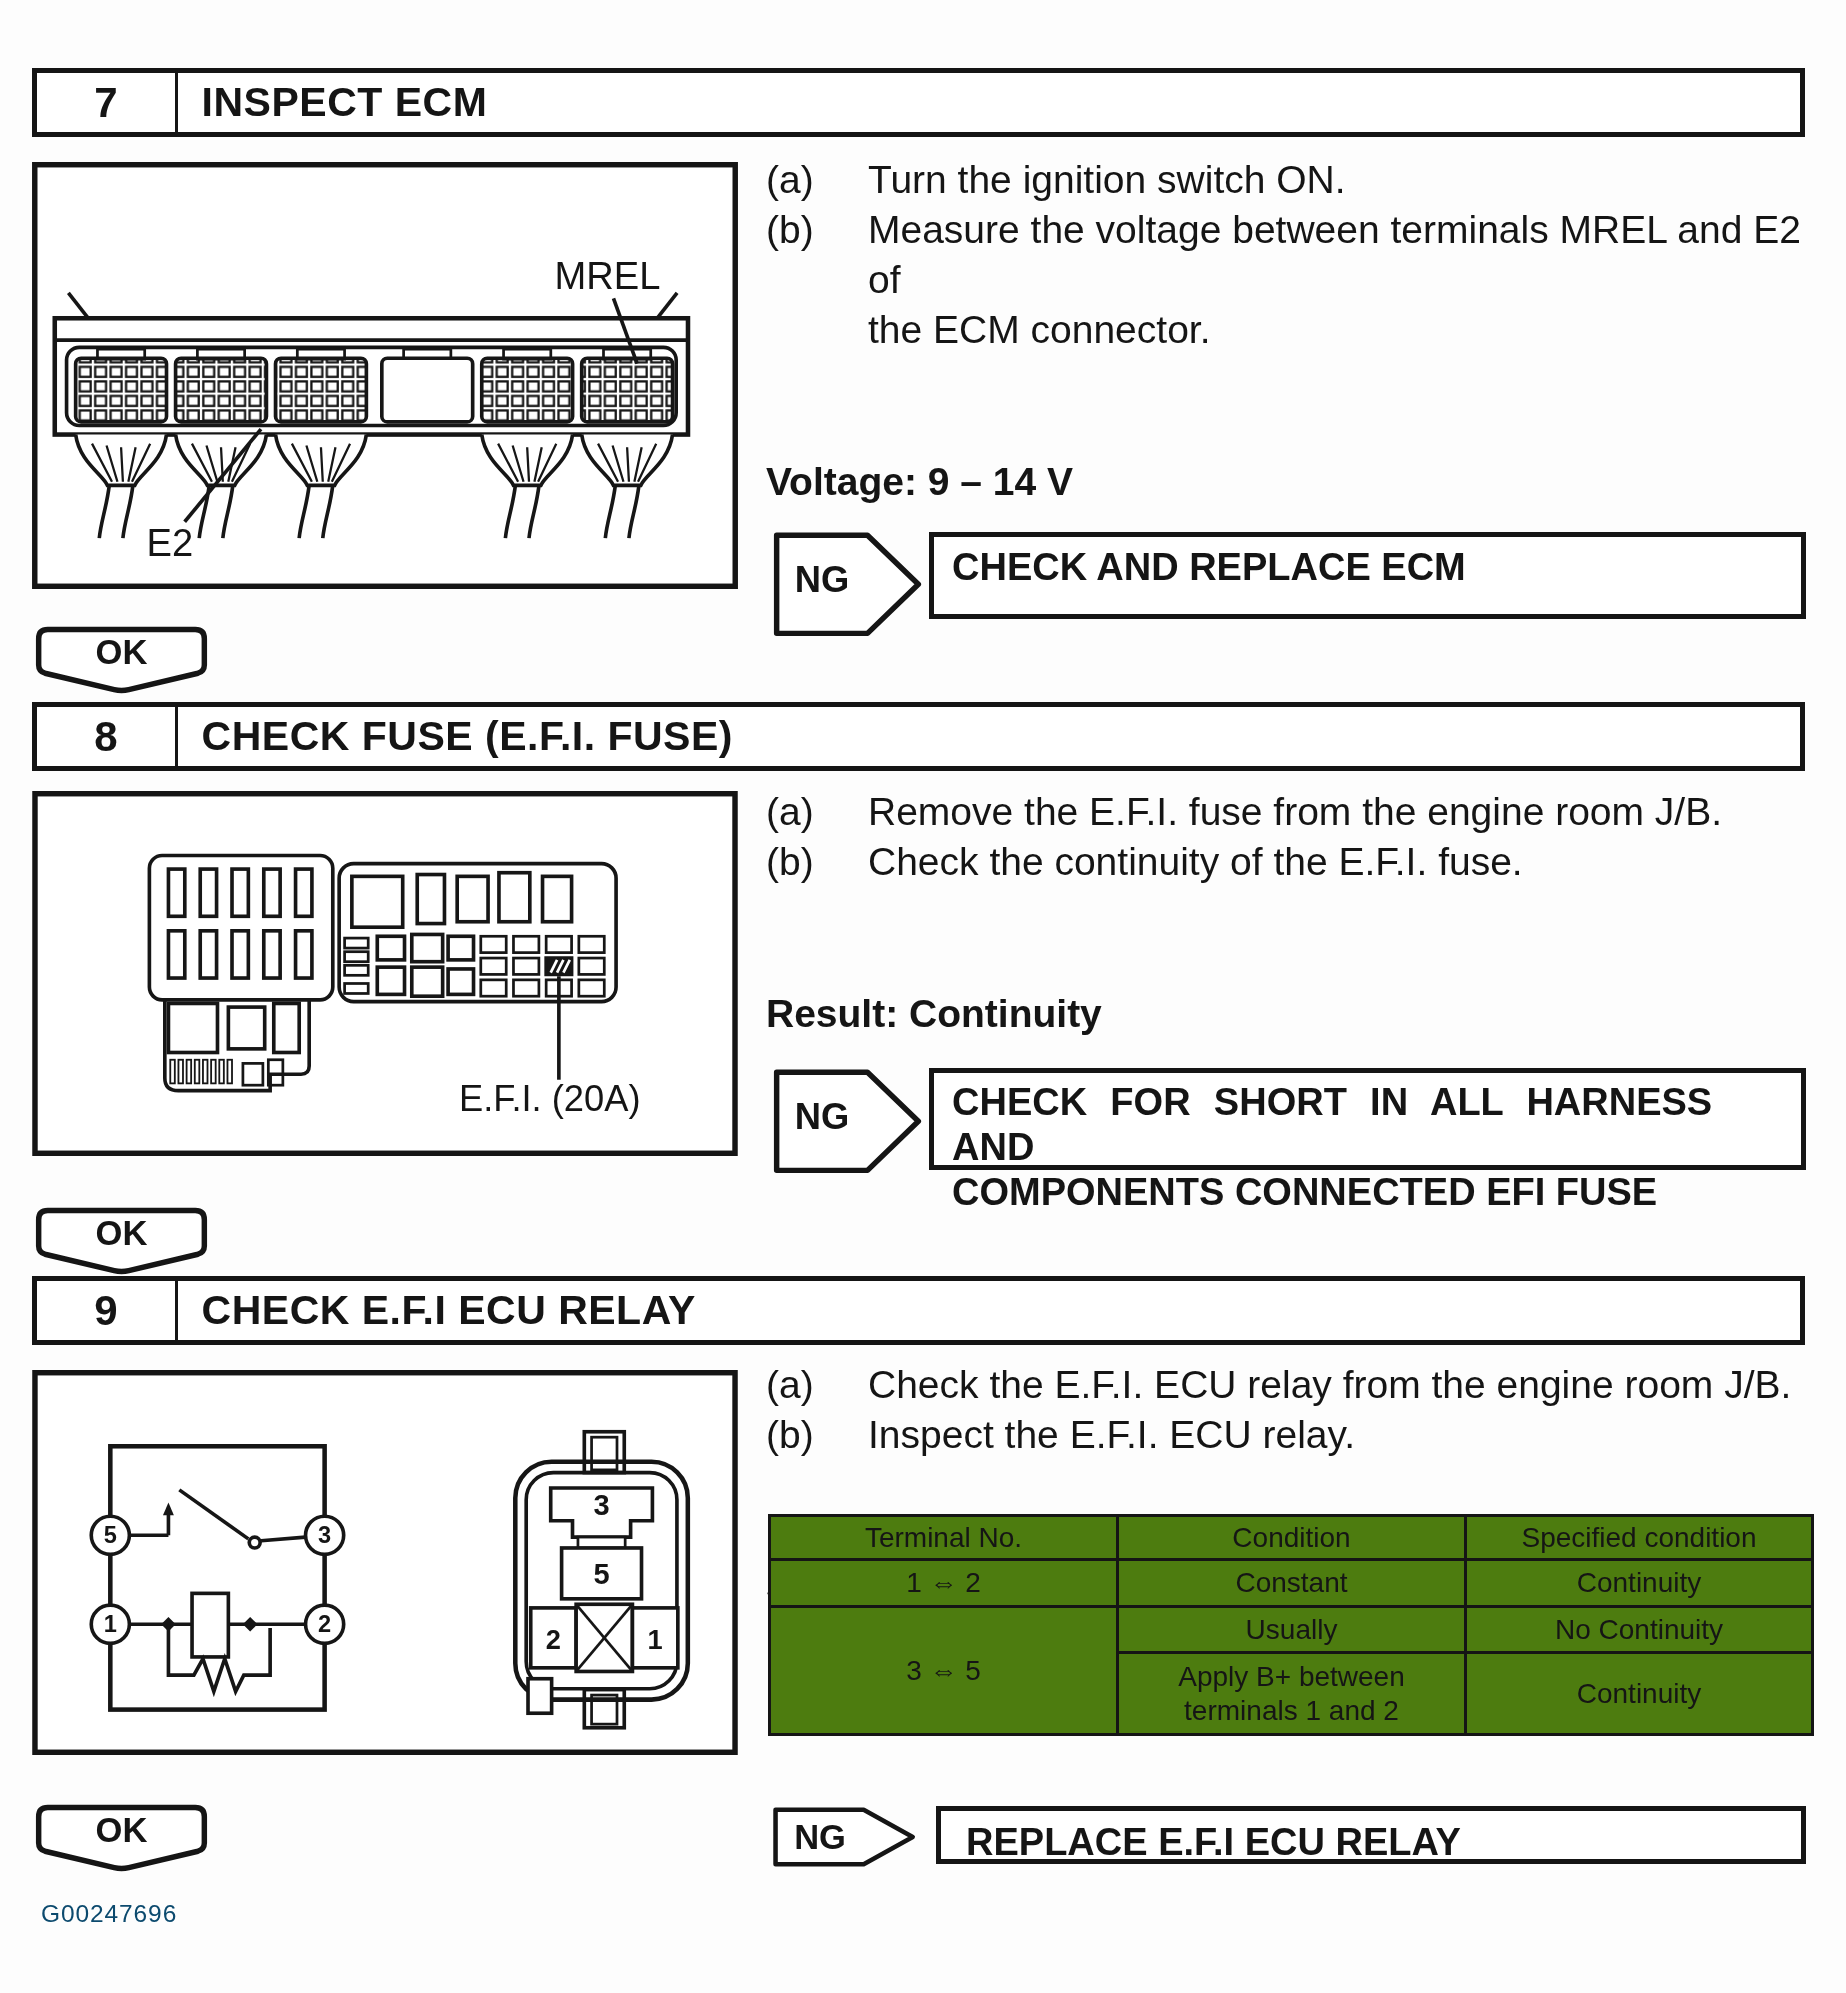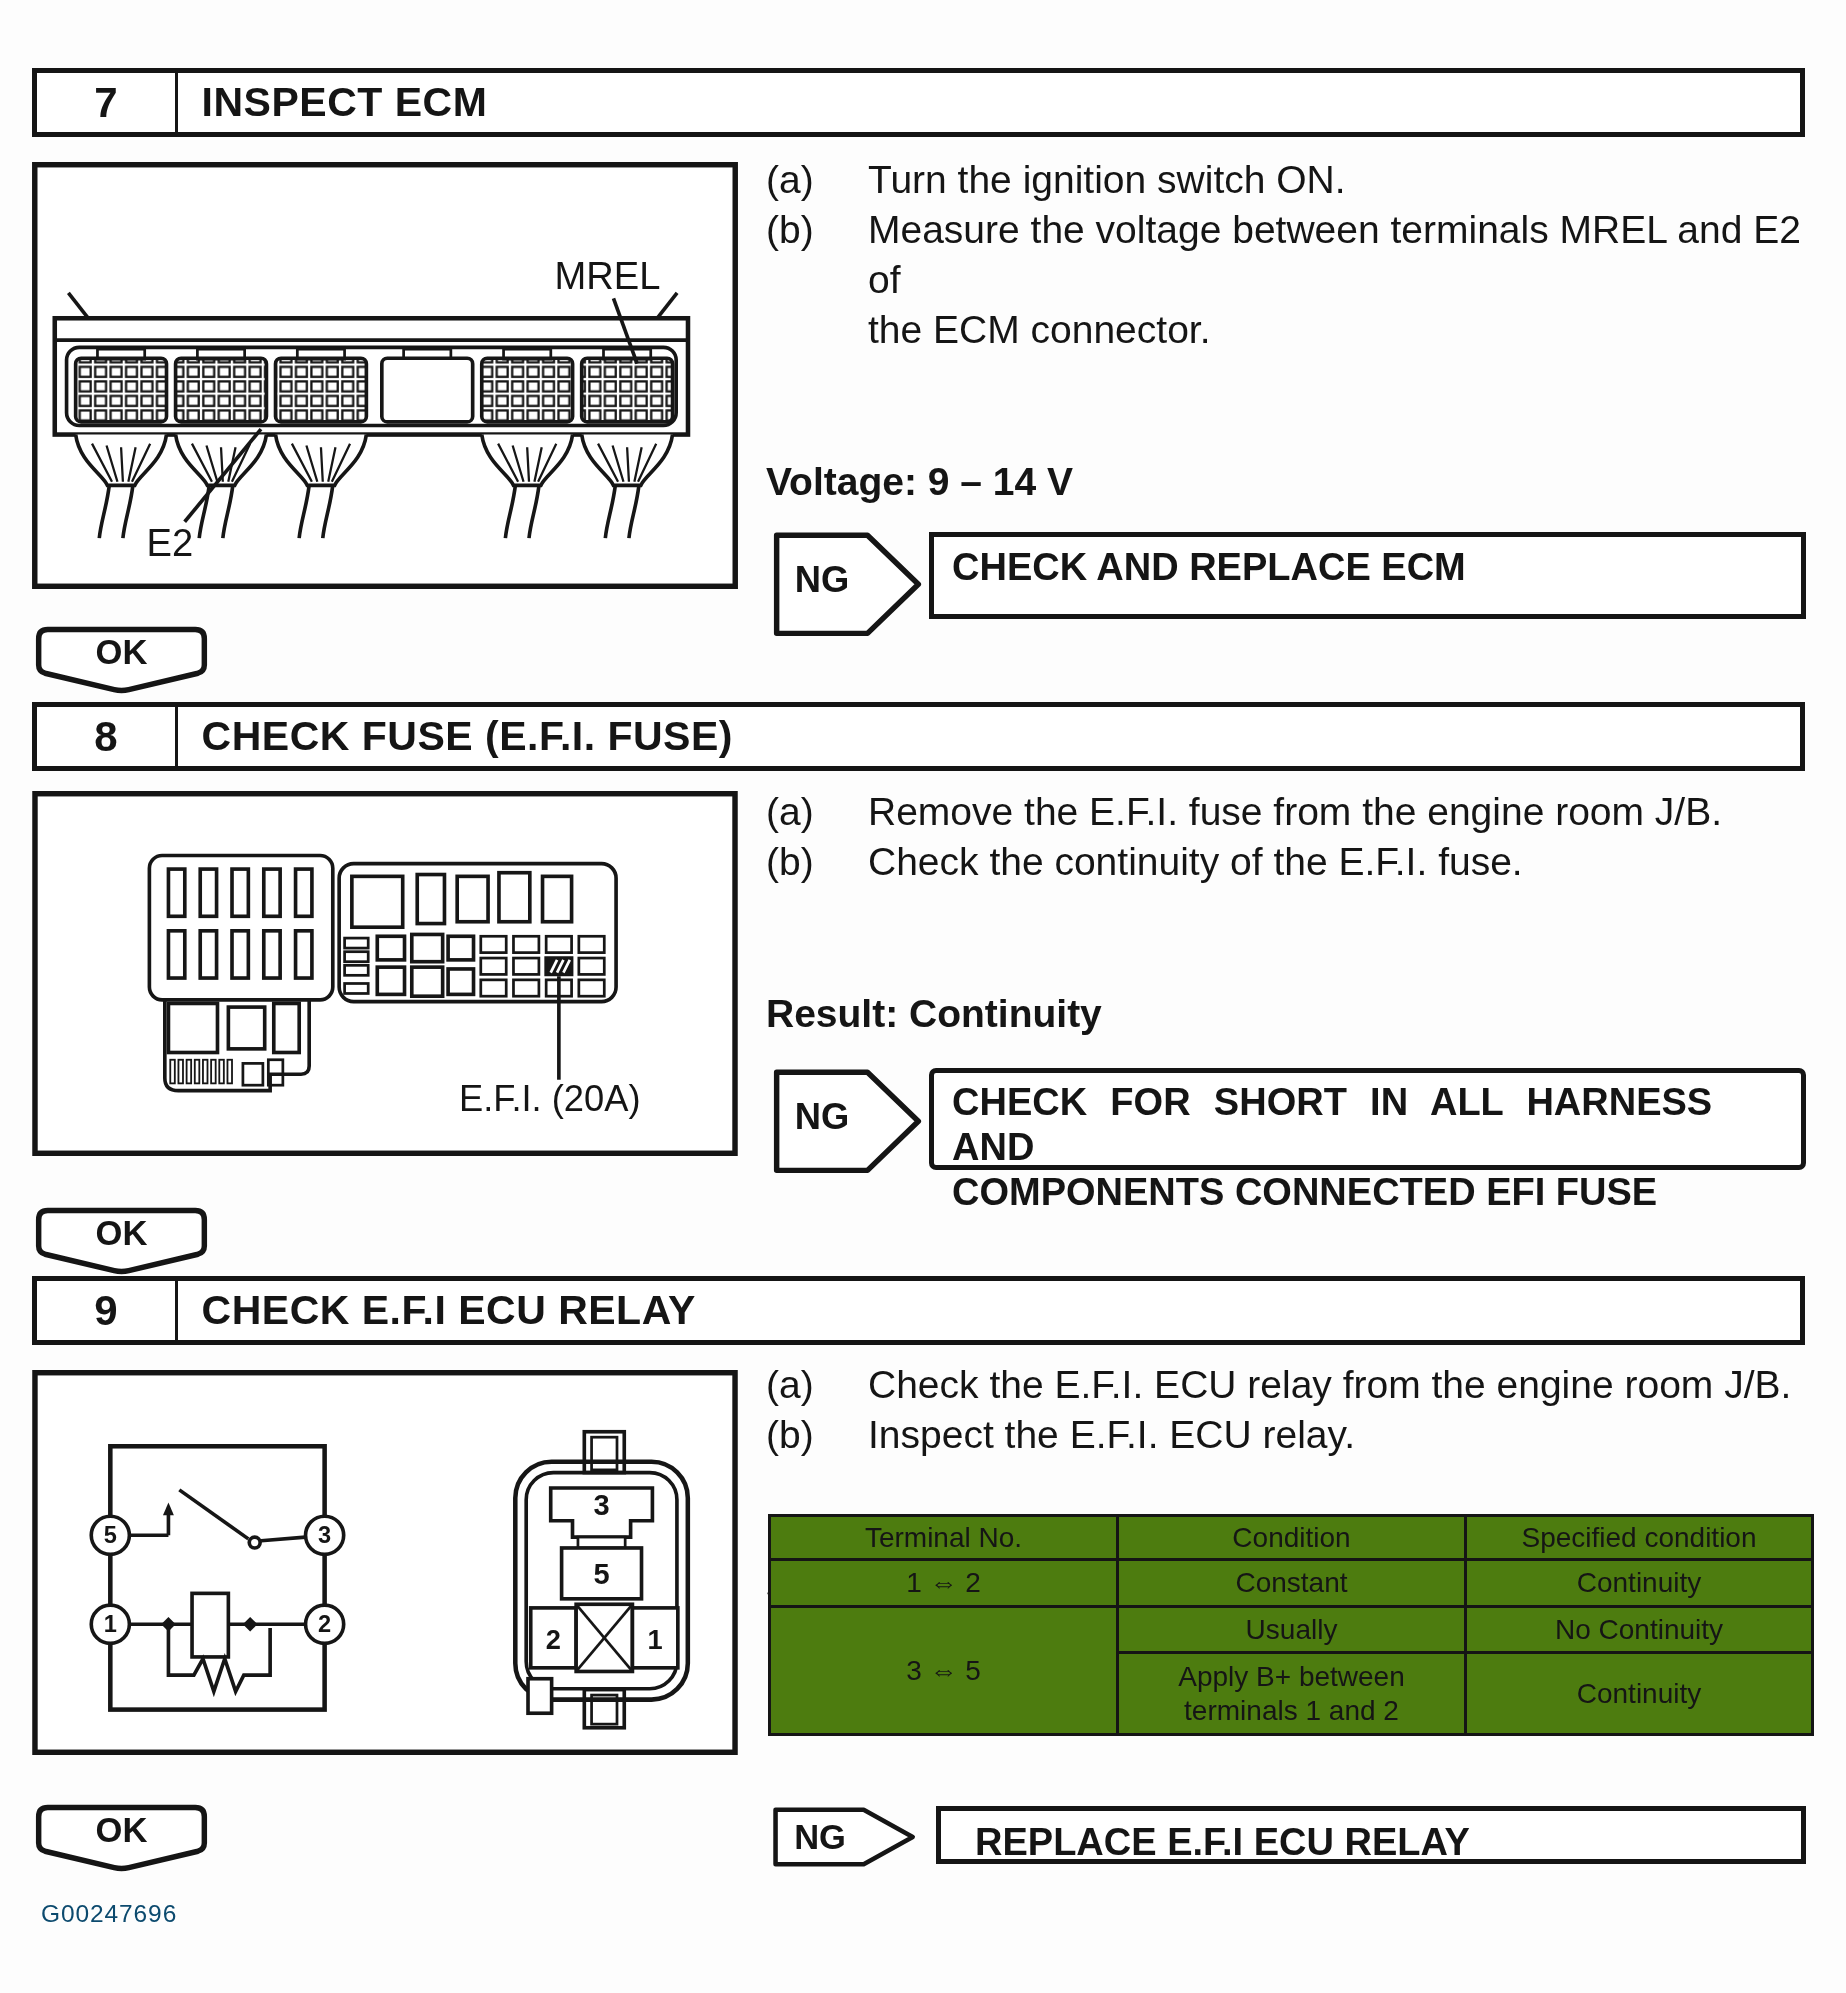--- a/index.html
+++ b/index.html
@@ -12,21 +12,21 @@
   .step-title{display:flex;align-items:center;padding-left:23.6px;font-weight:bold;font-size:41px;letter-spacing:0.5px;}
   .instr{font-size:39px;line-height:50px;}
   .iline{display:flex;}
   .ilabel{width:102px;flex:0 0 102px;}
   .bold{font-weight:bold;flex-direction:column;}
   .ngbox{border:5.5px solid #151515;box-sizing:border-box;background:#fff;
          font-weight:bold;font-size:38px;}
   .ngbox .l1{padding:9px 0 0 18px;}
   .ngbox2 .l1{padding:7.3px 0 0 18px;line-height:45px;word-spacing:12.7px;}
   .ngbox2 .l2{padding-left:18px;line-height:45px;}
-  .ngbox3 .l1{padding-left:34px;line-height:45px;}
+  .ngbox3 .l1{padding-left:25px;line-height:45px;}
   table.spec{border-collapse:collapse;background:#4d7c0f;table-layout:fixed;width:1044px;}
   table.spec td{border:3.6px solid #151515;text-align:center;vertical-align:middle;
                 font-size:28px;padding:0;}
   .cond2{line-height:34px;}
   .footer-code{font-size:24.5px;color:#0c4a6e;letter-spacing:0.9px;}
   svg text{font-family:"Liberation Sans",sans-serif;}
 </style>
 </head>
 <body>
 
@@ -216,21 +216,21 @@
     <div class="iline bold">
       <span class="ilabel"></span>
       <span>Result: Continuity</span>
     </div>
   </div>
 
   <svg class="abs" style="left:771px;top:1065px;" width="153" height="109" viewBox="0 0 168 120">
     <path d="M6 8 H106 L162 62 L106 116 H6 Z" fill="#fff" stroke="#151515" stroke-width="6" stroke-linejoin="round"></path>
     <text x="56" y="70" font-size="40" font-weight="bold" text-anchor="middle" fill="#151515">NG</text>
   </svg>
-  <div class="abs ngbox ngbox2" style="left:929px;top:1068px;width:877px;height:102px;border-radius:7px;">
+  <div class="abs ngbox ngbox2" style="left:929px;top:1068px;width:877px;height:102px;">
     <div class="l1">CHECK FOR SHORT IN ALL HARNESS AND</div>
     <div class="l2">COMPONENTS CONNECTED EFI FUSE</div>
   </div>
 
   <svg class="abs" style="left:35px;top:1206px;" width="173" height="71" viewBox="0 0 190 78">
     <path d="M14 5 H176 Q186 5 186 15 V44 Q186 51 179 53 L103 71 Q95 73 87 71 L11 53 Q4 51 4 44 V15 Q4 5 14 5 Z" fill="#fff" stroke="#151515" stroke-width="6" stroke-linejoin="round"></path>
     <text x="95" y="43" font-size="38" font-weight="bold" text-anchor="middle" fill="#151515">OK</text>
   </svg>
 
   <div class="abs step-header" style="left:32px;top:1276px;width:1773px;">

